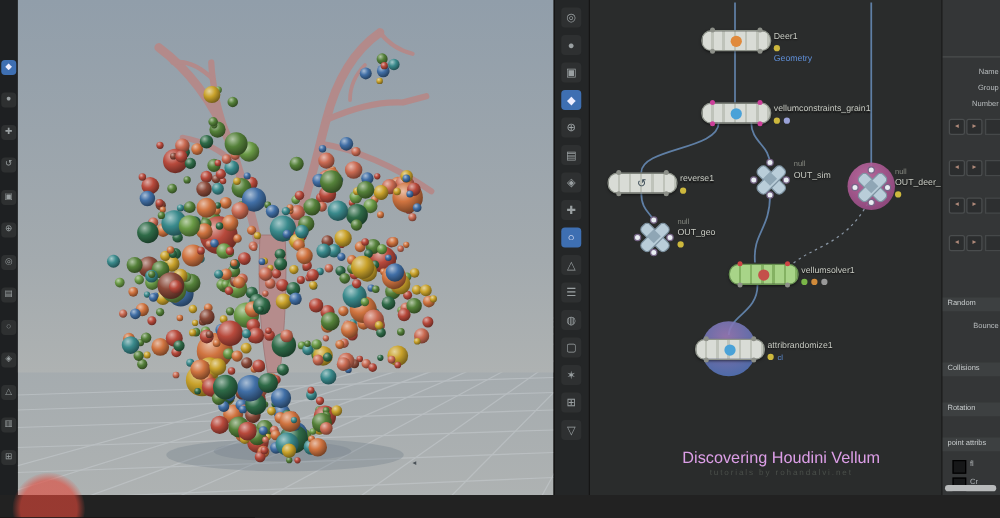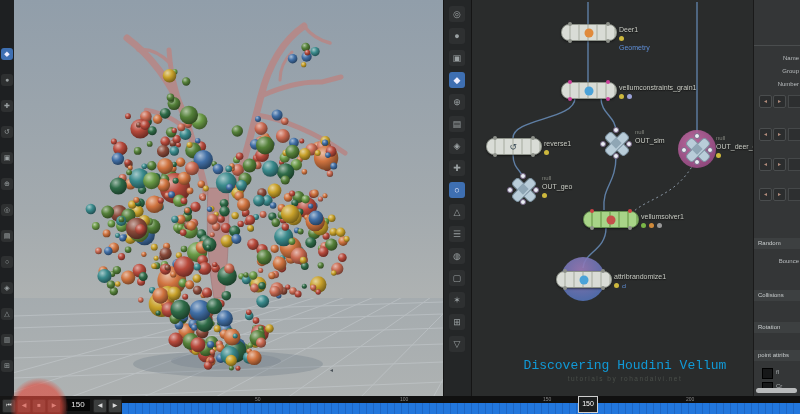--- a/index.html
+++ b/index.html
@@ -33,21 +33,21 @@
   .xcore{position:absolute;left:11px;top:11px;width:8px;height:8px;background:#8fa6b5;transform:rotate(45deg);}
   .xdot{position:absolute;width:4px;height:4px;border-radius:50%;background:#e8eef2;border:1px solid #768;}
   .ring{position:absolute;border-radius:50%;z-index:0;}
   .node-label{position:absolute;font-size:7px;color:#c9ccc4;white-space:nowrap;text-shadow:0 1px 1px #111;}
   .node-prefix{position:absolute;font-size:6px;color:#84877f;white-space:nowrap;}
   .node-comment{position:absolute;font-size:7px;color:#5f8fd8;white-space:nowrap;}
   .badge{display:inline-block;width:5px;height:5px;border-radius:50%;margin-right:3px;}
   .badges{position:absolute;white-space:nowrap;font-size:6px;color:#5f8fd8;}
   
   #wm{position:absolute;left:40px;top:358px;width:230px;text-align:center;pointer-events:none;}
-  #wm .t1{font-family:Liberation Mono, monospace;font-size:13px;color:#0ea5e9;opacity:.9;}
+  #wm .t1{font-family:Liberation Sans, sans-serif;font-size:13px;color:#f0abfc;opacity:.9;}
   #wm .t2{font-size:6.5px;letter-spacing:1.5px;color:#4a4f4a;margin-top:2px;}
   
   .p-label{position:absolute;right:2px;font-size:6px;color:#b8bcbe;white-space:nowrap;}
   .p-section{position:absolute;left:0;width:47px;height:11px;background:#3d4041;
       font-size:6px;color:#c8cccd;line-height:11px;padding-left:4px;white-space:nowrap;}
   .p-btn{position:absolute;width:11px;height:11px;background:#2b2d2e;border:1px solid #4a4d4e;
       border-radius:2px;color:#b08a7a;font-size:6px;line-height:10px;text-align:center;cursor:pointer;}
   .p-field{position:absolute;height:11px;background:#2d2f30;border:1px solid #454849;}
   .p-check{position:absolute;width:9px;height:9px;background:#161718;border:1px solid #000;cursor:pointer;}
   .p-checklabel{position:absolute;font-size:6px;color:#aeb2b4;}
@@ -809,39 +809,16 @@
         <div class="p-section" style="top:350px">point attribs</div>
         <div class="p-label" style="top:258px">Bounce</div>
         <div class="p-check" style="left:8px;top:368px"></div>
         <div class="p-checklabel" style="left:22px;top:369px">fl</div>
         <div class="p-check" style="left:8px;top:382px"></div>
         <div class="p-checklabel" style="left:22px;top:383px">Cr</div>
       </div>
   <div id="p-scrollbar"></div>
 </div>
 
-<div id="playbar">
-  <div id="pb-buttons">
-        <div class="pb-btn" style="left:2px">⏮</div>
-        <div class="pb-btn" style="left:17px">◀</div>
-        <div class="pb-btn" style="left:32px">■</div>
-        <div class="pb-btn" style="left:47px">▶</div>
-      </div>
-  <div id="frame-field">150</div>
-  <div id="pb-post">
-        <div class="pb-btn" style="left:93px">◀</div>
-        <div class="pb-btn" style="left:108px">▶</div>
-      </div>
-  <div id="timeline">
-    <div id="tl-ruler">
-          <div class="tl-tick" style="left:133px">50</div>
-          <div class="tl-tick" style="left:278px">100</div>
-          <div class="tl-tick" style="left:421px">150</div>
-          <div class="tl-tick" style="left:564px">200</div>
-        </div>
-    <div id="tl-track"></div>
-    <div id="playhead">150</div>
-  </div>
-</div>
 
 <div id="rec-highlight"></div>
 
 </div>
 
 </body></html>

